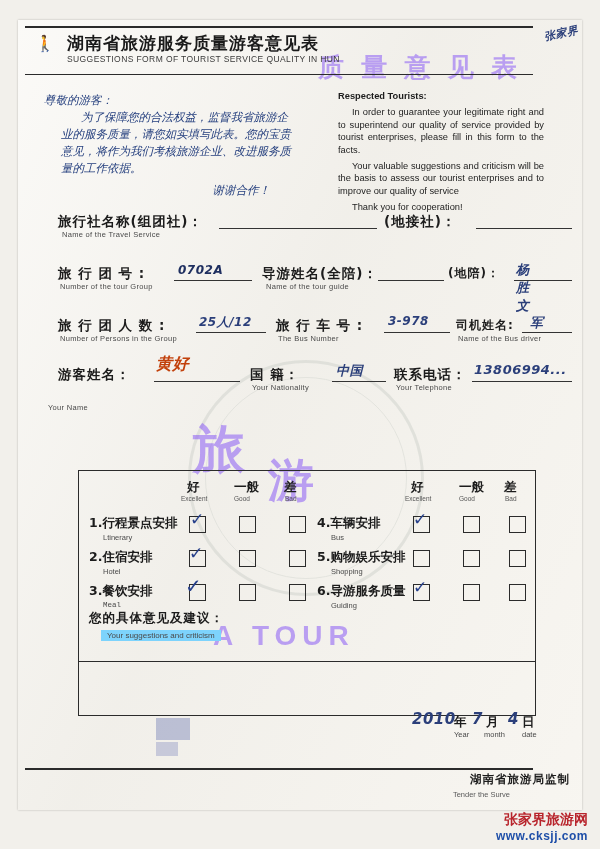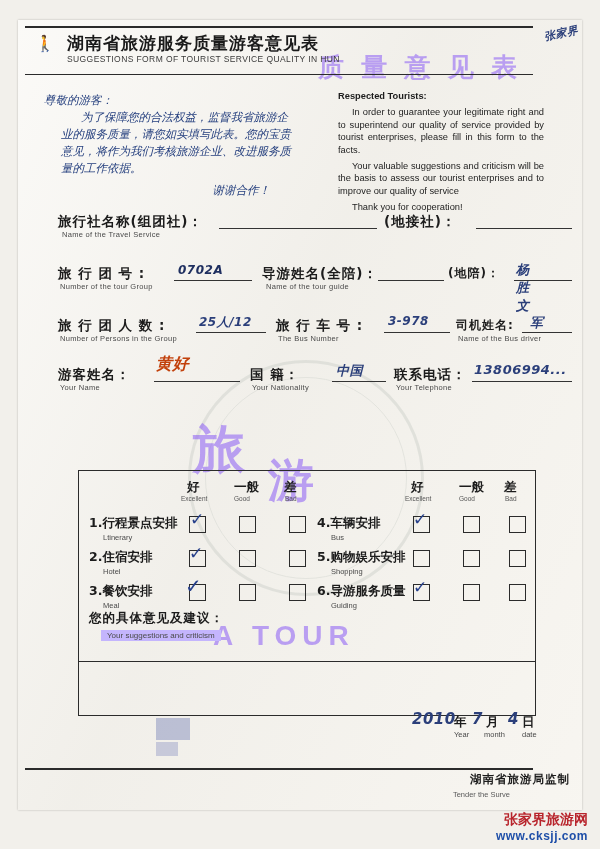--- a/index.html
+++ b/index.html
@@ -155,21 +155,21 @@
     border:1.5px solid #2b2b2b;border-top:none;
   }
   .sug-zh{
     position:absolute;left:10px;top:10px;
     font-size:12.5px;font-weight:bold;color:#1c1c1c;
     font-family:"DejaVu Sans", sans-serif;letter-spacing:1px;
   }
   .sug-en{
     position:absolute;left:22px;top:30px;
     font-size:8px;color:#4a4a4a;
-    background:#c4b5fd;padding:1px 6px;
+    background:#7dd3fc;padding:1px 6px;
   }
 
   
   .date-line{
     position:absolute;left:430px;top:716px;width:120px;height:28px;
   }
   .date-zh{
     position:absolute;top:0;font-size:12.5px;font-weight:bold;color:#1c1c1c;
     font-family:"DejaVu Sans", sans-serif;
   }
@@ -284,21 +284,21 @@
     <div class="fill hw" style="left:344px;top:-3px;font-size:12px;">3-978</div>
 
     <div class="lbl-zh" style="left:412px;font-size:12px;">司机姓名:</div>
     <div class="lbl-en" style="left:414px;">Name  of  the  Bus  driver</div>
     <div class="uline" style="left:478px;top:15px;width:50px;"></div>
     <div class="fill hw" style="left:486px;top:-3px;">军</div>
   </div>
 
   <div class="frow" style="top:366px;">
     <div class="lbl-zh" style="left:14px;">游客姓名：</div>
-    <div class="lbl-en" style="left:16px;">Your   Name</div>
+    <div class="lbl-en" style="left:4px;margin-top:20px;">Your   Name</div>
     <div class="uline" style="left:110px;top:15px;width:86px;"></div>
     <div class="fill hw" style="left:112px;top:-12px;font-size:16px;color:#c2410c;font-family:Liberation Serif, serif;">黄好</div>
     <div class="stamp"></div>
     <div class="stamp2"></div>
 
     <div class="lbl-zh" style="left:206px;">国    籍：</div>
     <div class="lbl-en" style="left:208px;">Your   Nationality</div>
     <div class="uline" style="left:288px;top:15px;width:54px;"></div>
     <div class="fill hw" style="left:292px;top:-4px;">中国</div>
 
@@ -339,21 +339,21 @@
     </div>
     <div class="item-en" style="left:24px;top:96px;">Hotel</div>
     <div class="cbx" style="left:110px;top:79px;"></div>
     <div class="tick" style="left:110px;top:74px;">✓</div>
     <div class="cbx" style="left:160px;top:79px;"></div>
     <div class="cbx" style="left:210px;top:79px;"></div>
 
     <div class="item-zh" style="left:10px;top:112px;">
       <span>3.</span><span>餐饮安排</span>
     </div>
-    <div class="item-en" style="left:24px;top:130px;">Meal</div>
+    <div class="item-en" style="left:24px;top:130px;font-family:Liberation Mono, monospace;">Meal</div>
     <div class="cbx" style="left:110px;top:113px;"></div>
     <div class="tick" style="left:106px;top:105px;font-size:20px;">✓</div>
     <div class="cbx" style="left:160px;top:113px;"></div>
     <div class="cbx" style="left:210px;top:113px;"></div>
 
     <div class="item-zh" style="left:238px;top:44px;">
       <span>4.</span><span>车辆安排</span>
     </div>
     <div class="item-en" style="left:252px;top:62px;">Bus</div>
     <div class="cbx" style="left:334px;top:45px;"></div>

